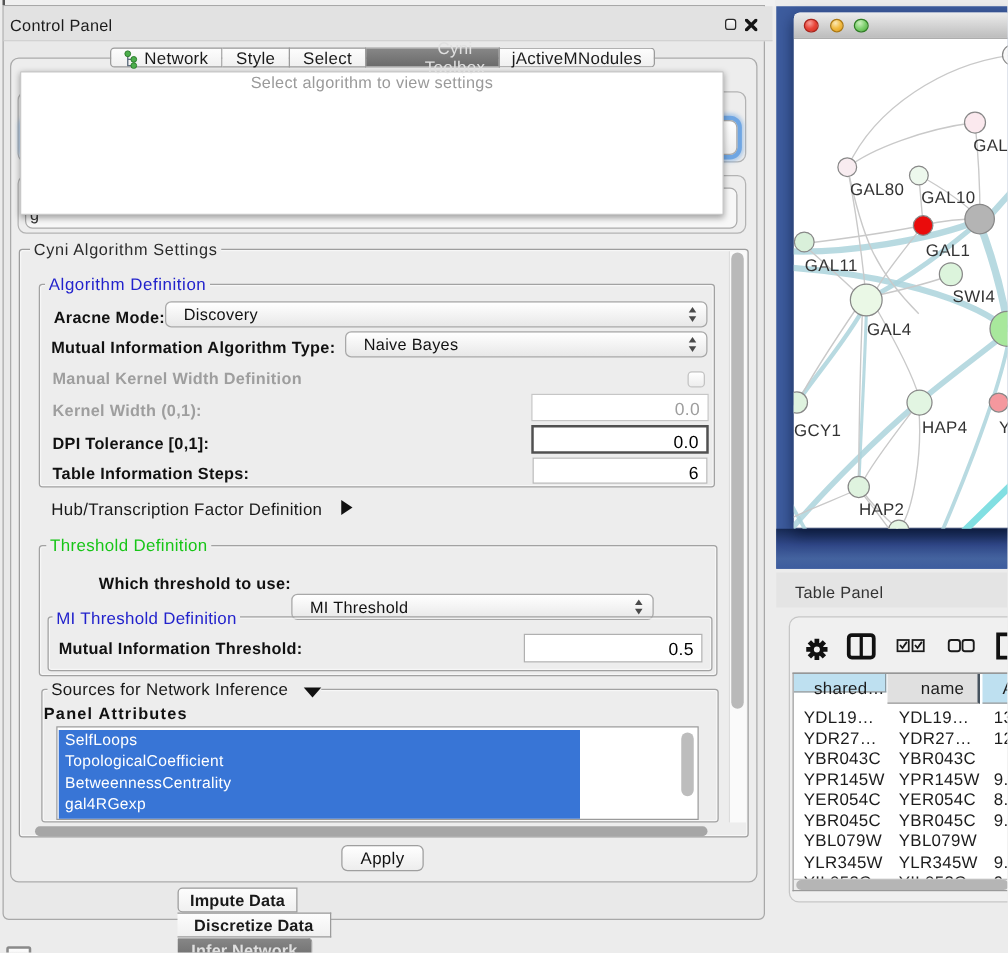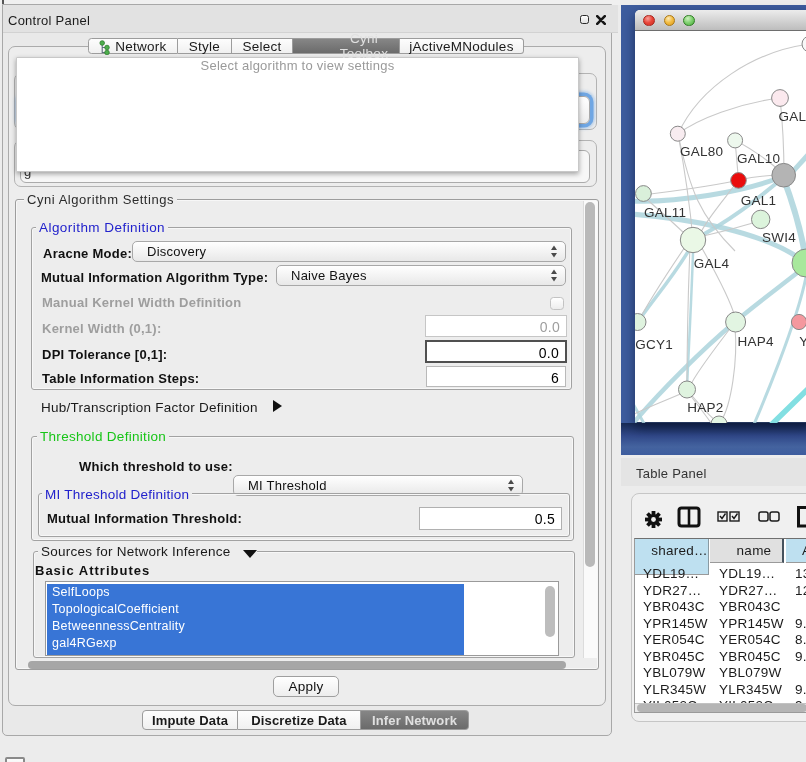--- a/index.html
+++ b/index.html
@@ -80,21 +80,21 @@
   </div>
 
 <div class="abs" style="left:38px; top:493px; width:532px; height:44px; border:1px solid #a2a2a2; border-radius:3px; box-shadow:inset 0 0 0 1px #f7f7f7;"></div>
 <div class="abs" style="left:42px; top:487px; padding:0 3px; background:#ededed; font-size:13.5px; color:#2222cc;">MI Threshold Definition</div>
 <div class="abs" style="left:47px; top:511px; font-size:13px; font-weight:bold; color:#111;">Mutual Information Threshold:</div>
 <div class="field abs" style="left:419px; top:507px; width:143px; height:23px; border:1px solid #b0b0b0; color:#000;">0.5</div>
 
 <div class="abs" style="left:33px; top:551px; width:542px; height:107px; border:1px solid #a2a2a2; border-radius:3px; box-shadow:inset 0 0 0 1px #f7f7f7;"></div>
 <div class="abs" style="left:38px; top:544px; padding:0 26px 0 3px; background:#ededed; font-size:13.5px; color:#1a1a1a;">Sources for Network Inference</div>
 <div class="abs" style="left:243px; top:550px; width:0; height:0; border-top:8px solid #111; border-left:7px solid transparent; border-right:7px solid transparent;"></div>
-<div class="abs" style="left:35px; top:563px; font-size:13px; font-weight:bold; color:#111; letter-spacing:1px;">Basic Attributes</div>
+<div class="abs" style="left:35px; top:563px; font-size:13px; font-weight:bold; color:#111; letter-spacing:1px;">Panel Attributes</div>
 
 <div class="abs" style="left:45px; top:581px; width:514px; height:75px; background:#fff; border:1px solid #9a9a9a; overflow:hidden;">
   <div style="position:absolute; left:1px; top:2px; width:417px; height:80px; background:#3875d6; color:#fff; font-size:12.5px;">
     <div style="padding:1px 0 0 5px; height:17px;">SelfLoops</div>
     <div style="padding:1px 0 0 5px; height:17px;">TopologicalCoefficient</div>
     <div style="padding:1px 0 0 5px; height:17px;">BetweennessCentrality</div>
     <div style="padding:1px 0 0 5px; height:17px;">gal4RGexp</div>
   </div>
   <div style="position:absolute; right:3px; top:4px; width:10px; height:51px; background:#bdbdbd; border-radius:5px;"></div>
 </div>
@@ -111,21 +111,21 @@
         <circle cx="3.2" cy="3" r="2.3" fill="#4cae4c" stroke="#2e7d2e" stroke-width="0.8"></circle>
         <circle cx="8" cy="7.5" r="2.3" fill="#4cae4c" stroke="#2e7d2e" stroke-width="0.8"></circle>
         <circle cx="8" cy="12.5" r="2.3" fill="#4cae4c" stroke="#2e7d2e" stroke-width="0.8"></circle>
       </svg>Network</div>
   <div class="tab" style="width:54px;">Style</div>
   <div class="tab" style="width:61px;">Select</div>
   <div class="tab sel" style="width:107px;padding-left:36px;">Cyni Toolbox</div>
   <div class="tab" style="width:124px; border-radius:0 3.5px 3.5px 0;">jActiveMNodules</div>
 </div>
 
-<div class="abs" style="left:142px; top:710px; height:20px; display:flex; font-size:13px; letter-spacing:0.45px; color:#1a1a1a; z-index:30;">
+<div class="abs" style="left:142px; top:710px; height:20px; display:flex; font-size:13px; letter-spacing:0.45px; color:#1a1a1a; z-index:30;flex-direction:column;">
   <div class="tab2" style="width:96px; border-radius:4px 0 0 4px;">Impute Data</div>
   <div class="tab2" style="width:123px;">Discretize Data</div>
   <div class="tab2 sel2" style="width:108px; border-radius:0 4px 4px 0;">Infer Network</div>
 </div>
 
 <div class="abs" style="left:5px; top:757px; width:20px; height:14px; border:2px solid #8a8a8a; background:linear-gradient(#fdfdfd,#e8e8e8); border-radius:2px;"></div>
 
 <div class="abs" style="left:621px; top:5px; width:185px; height:450px; background:#3d5c9e;"></div>
 
 <div class="abs" style="left:621px; top:423px; width:185px; height:32px; background:linear-gradient(#182b55 0%, #31498a 40%, #44639f 75%, #3d5c9e 100%);"></div>
@@ -233,21 +233,21 @@
       <g transform="translate(128,19)">
         <rect x="0" y="0" width="9" height="9" rx="2" fill="none" stroke="#1a1a1a" stroke-width="1.5"></rect>
         <rect x="11" y="0" width="9" height="9" rx="2" fill="none" stroke="#1a1a1a" stroke-width="1.5"></rect>
       </g>
       <g transform="translate(166,13)">
         <path d="M1.5 1.5 L11 1.5 L15 6 L15 20 L1.5 20 Z" fill="none" stroke="#111" stroke-width="3"></path>
       </g>
     </svg></div>
 
 <div class="abs" style="left:634px; top:538px; width:172px; height:175px; background:#fff; border:1px solid #9a9a9a; border-top:1px solid #707070; border-right:none; overflow:hidden; font-size:13.5px; color:#1c1c1c;">
-  <div style="position:absolute; left:0; top:0; width:74px; height:36px; background:#bee0f0; border-right:1px solid #8a9aa2; border-bottom:1px solid #9a9a9a; text-align:center; text-indent:16px; line-height:23px;">shared…</div>
+  <div style="position:absolute; left:0; top:0; width:74px; height:15px; background:#bee0f0; border-right:1px solid #8a9aa2; border-bottom:1px solid #9a9a9a; text-align:center; text-indent:16px; line-height:23px;">shared…</div>
   <div style="position:absolute; left:75px; top:0; width:74px; height:24px; background:#e0e0e0; border-right:2px solid #46535f; border-bottom:1px solid #9a9a9a; text-align:center; text-indent:16px; line-height:23px;">name</div>
   <div style="position:absolute; left:151px; top:0; width:27px; height:24px; background:#bee0f0; border-bottom:1px solid #9a9a9a; overflow:hidden;">
       <span style="position:absolute; left:16px; top:4px;">AB</span>
     </div>
   <div id="tbody" style="position:absolute; left:0; top:25px; width:100%;">
       <div style="height:16.5px; position:relative;">
         <span style="position:absolute; left:8px; top:2px;">YDL19…</span>
         <span style="position:absolute; left:84px; top:2px;">YDL19…</span>
         <span style="position:absolute; left:160px; top:2px;">13</span>
       </div>

